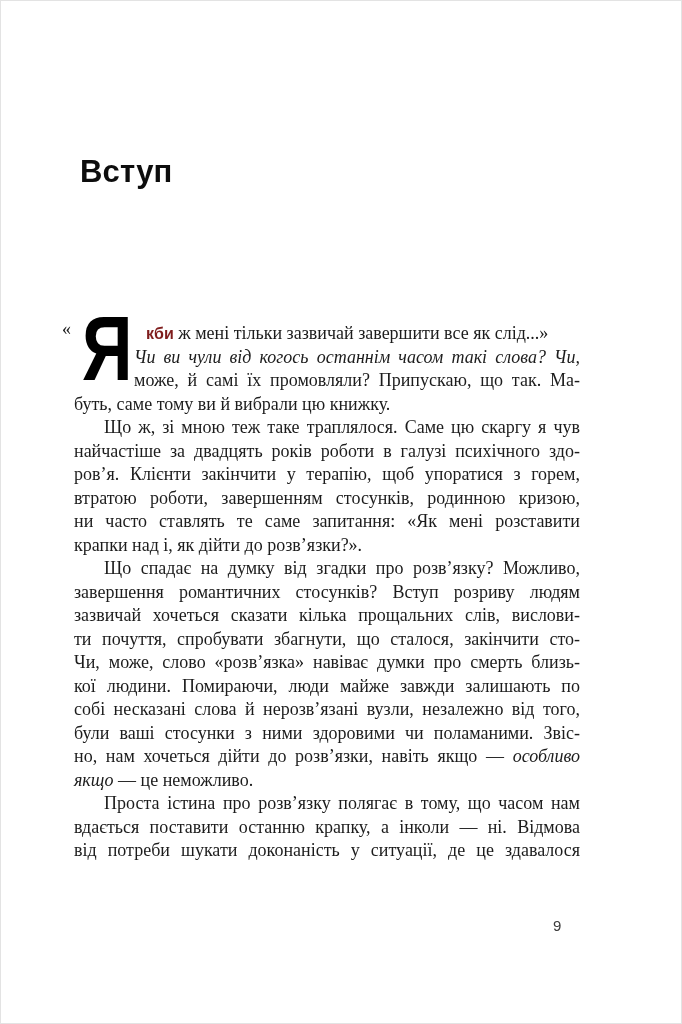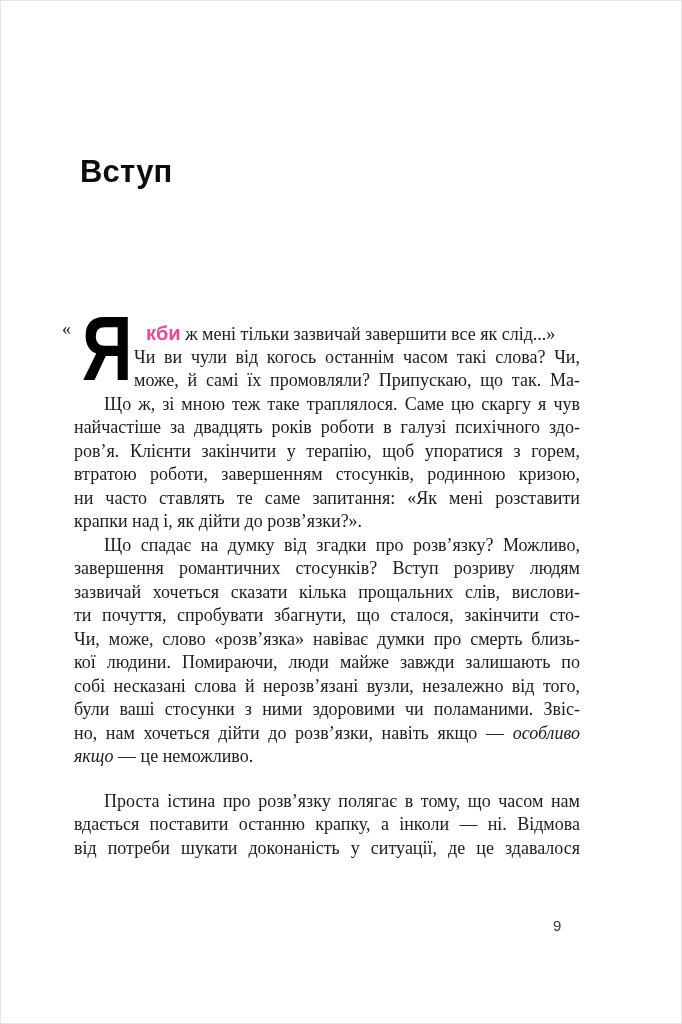--- a/index.html
+++ b/index.html
@@ -63,22 +63,22 @@
     white-space: normal;
     color: #1c1c1c;
   }
   .line.stretch {
     text-align: justify;
     text-align-last: justify;
   }
   .run-bold {
     font-family: "Liberation Sans", sans-serif;
     font-weight: bold;
-    font-size: 20px;
-    color: #ec4899;
+    font-size: 16px;
+    color: #7f1d1d;
   }
   .run-italic { font-style: italic; }
   .page-number {
     position: absolute;
     left: 553px;
     top: 917px;
     font-family: "Liberation Sans", sans-serif;
     font-size: 15px;
     color: #3a3a3a;
   }
@@ -88,22 +88,23 @@
 
 <div class="page">
   <h1 class="chapter-title">Вступ</h1>
 
   <span class="open-quote">«</span>
   <span class="dropcap">Я</span>
 
   <main class="page-body">
       <div class="para">
         <div class="line" style="padding-left: 72px;"><span class="run-bold">кби</span><span> ж мені тільки зазвичай завершити все як слід...»</span></div>
-        <div class="line stretch" style="padding-left: 60px;"><span>Чи ви чули від когось останнім часом такі слова? Чи,</span></div>
+        <div class="line stretch" style="padding-left: 60px; font-style: italic;"><span>Чи ви чули від когось останнім часом такі слова? Чи,</span></div>
         <div class="line stretch" style="padding-left: 60px;"><span>може, й самі їх промовляли? Припускаю, що так. Ма-</span></div>
+        <div class="line"><span>буть, саме тому ви й вибрали цю книжку.</span></div>
       </div>
       <div class="para">
         <div class="line stretch" style="padding-left: 30px;"><span>Що ж, зі мною теж таке траплялося. Саме цю скаргу я чув</span></div>
         <div class="line stretch"><span>найчастіше за двадцять років роботи в галузі психічного здо-</span></div>
         <div class="line stretch"><span>ров’я. Клієнти закінчити у терапію, щоб упоратися з горем,</span></div>
         <div class="line stretch"><span>втратою роботи, завершенням стосунків, родинною кризою,</span></div>
         <div class="line stretch"><span>ни часто ставлять те саме запитання: «Як мені розставити</span></div>
         <div class="line"><span>крапки над і, як дійти до розв’язки?».</span></div>
       </div>
       <div class="para">
@@ -112,20 +113,20 @@
         <div class="line stretch"><span>зазвичай хочеться сказати кілька прощальних слів, вислови-</span></div>
         <div class="line stretch"><span>ти почуття, спробувати збагнути, що сталося, закінчити сто-</span></div>
         <div class="line stretch"><span>Чи, може, слово «розв’язка» навіває думки про смерть близь-</span></div>
         <div class="line stretch"><span>кої людини. Помираючи, люди майже завжди залишають по</span></div>
         <div class="line stretch"><span>собі несказані слова й нерозв’язані вузли, незалежно від того,</span></div>
         <div class="line stretch"><span>були ваші стосунки з ними здоровими чи поламаними. Звіс-</span></div>
         <div class="line stretch"><span>но, нам хочеться дійти до розв’язки, навіть якщо — </span><span class="run-italic">особливо</span></div>
         <div class="line"><span class="run-italic">якщо</span><span> — це неможливо.</span></div>
       </div>
       <div class="para">
-        <div class="line stretch" style="padding-left: 30px; margin-top: 21px;"><span>Проста істина про розв’язку полягає в тому, що часом нам</span></div>
+        <div class="line stretch" style="padding-left: 30px;"><span>Проста істина про розв’язку полягає в тому, що часом нам</span></div>
         <div class="line stretch"><span>вдається поставити останню крапку, а інколи — ні. Відмова</span></div>
         <div class="line stretch"><span>від потреби шукати доконаність у ситуації, де це здавалося</span></div>
       </div>
     </main>
 
   <span class="page-number">9</span>
 </div>
 
 </body></html>

